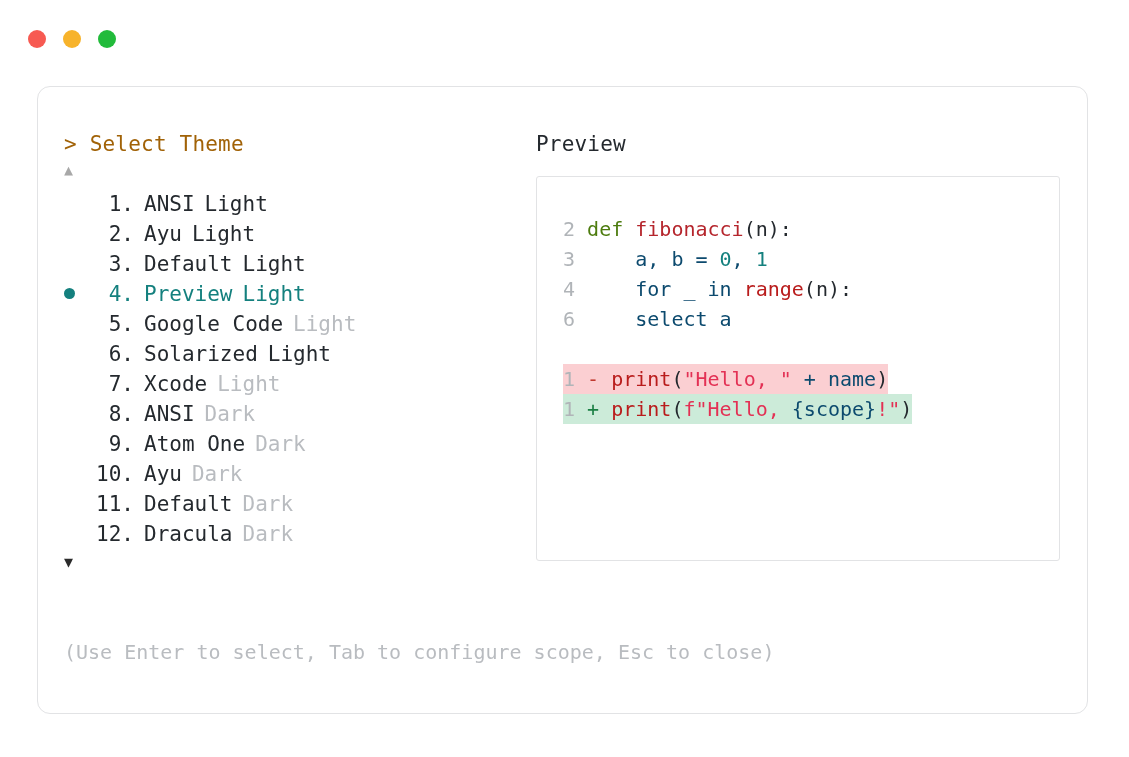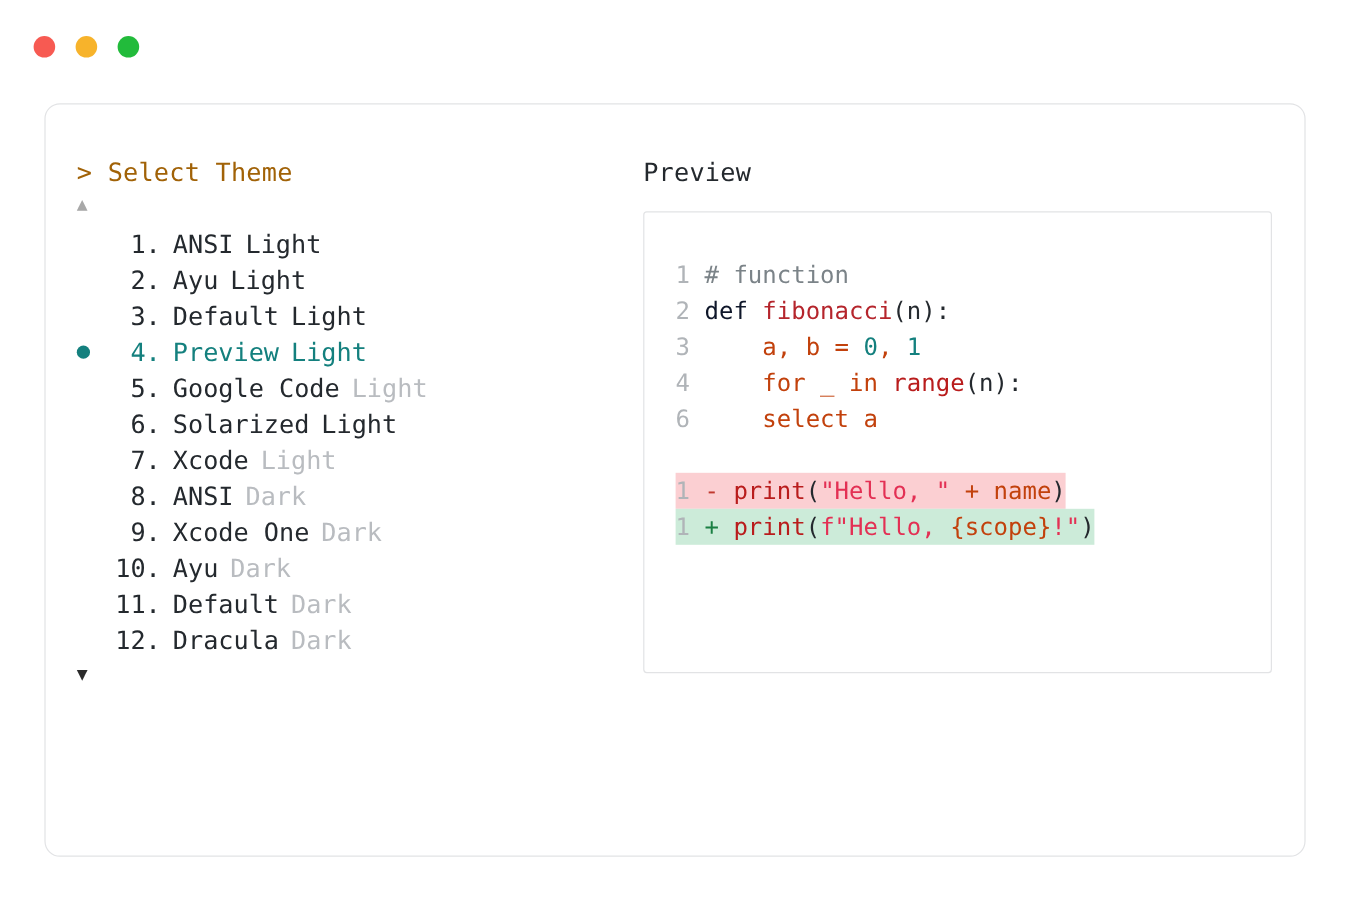--- a/index.html
+++ b/index.html
@@ -182,26 +182,26 @@
     width: fit-content;
   }
   .diff-del { background: #fbcfd2; }
   .diff-add { background: #ccebd9; }
   .diff-del .ln, .diff-add .ln { color: #b0b4b8; }
   .sign-del { color: #c0392f; }
   .sign-add { color: #1a7f43; }
 
   
   .tok-comment  { color: #7b8388; }
-  .tok-keyword  { color: #0f172a; }
+  .tok-keyword  { color: #4d7c0f; }
   .tok-fname    { color: #b5252c; font-weight: normal; }
   .tok-number   { color: #14807e; }
   .tok-builtin  { color: #b91c1c; }
   .tok-string   { color: #e33054; }
-  .tok-plain    { color: #c2410c; text-align: center; }
+  .tok-plain    { color: #0c4a6e; text-align: center; }
   .tok-punc     { color: #24292e; }
 </style>
 </head>
 <body>
 
 <div class="traffic-lights">
   <div class="dot dot-red"></div>
   <div class="dot dot-yellow"></div>
   <div class="dot dot-green"></div>
 </div>
@@ -216,35 +216,35 @@
 
       <div class="theme-list" id="theme-list">
           <div class="theme-row"><span class="bullet-cell"></span><span class="idx-cell">1.</span><span class="name-cell">ANSI</span><span class="variant-cell variant-strong">Light</span></div>
           <div class="theme-row"><span class="bullet-cell"></span><span class="idx-cell">2.</span><span class="name-cell">Ayu</span><span class="variant-cell variant-strong">Light</span></div>
           <div class="theme-row"><span class="bullet-cell"></span><span class="idx-cell">3.</span><span class="name-cell">Default</span><span class="variant-cell variant-strong">Light</span></div>
           <div class="theme-row selected"><span class="bullet-cell"><span class="bullet"></span></span><span class="idx-cell">4.</span><span class="name-cell">Preview</span><span class="variant-cell ">Light</span></div>
           <div class="theme-row"><span class="bullet-cell"></span><span class="idx-cell">5.</span><span class="name-cell">Google Code</span><span class="variant-cell variant-muted">Light</span></div>
           <div class="theme-row"><span class="bullet-cell"></span><span class="idx-cell">6.</span><span class="name-cell">Solarized</span><span class="variant-cell variant-strong">Light</span></div>
           <div class="theme-row"><span class="bullet-cell"></span><span class="idx-cell">7.</span><span class="name-cell">Xcode</span><span class="variant-cell variant-muted">Light</span></div>
           <div class="theme-row"><span class="bullet-cell"></span><span class="idx-cell">8.</span><span class="name-cell">ANSI</span><span class="variant-cell variant-muted">Dark</span></div>
-          <div class="theme-row"><span class="bullet-cell"></span><span class="idx-cell">9.</span><span class="name-cell">Xcode One</span><span class="variant-cell variant-muted">Dark</span></div>
+          <div class="theme-row"><span class="bullet-cell"></span><span class="idx-cell">9.</span><span class="name-cell">Atom One</span><span class="variant-cell variant-muted">Dark</span></div>
           <div class="theme-row"><span class="bullet-cell"></span><span class="idx-cell">10.</span><span class="name-cell">Ayu</span><span class="variant-cell variant-muted">Dark</span></div>
           <div class="theme-row"><span class="bullet-cell"></span><span class="idx-cell">11.</span><span class="name-cell">Default</span><span class="variant-cell variant-muted">Dark</span></div>
           <div class="theme-row"><span class="bullet-cell"></span><span class="idx-cell">12.</span><span class="name-cell">Dracula</span><span class="variant-cell variant-muted">Dark</span></div>
         </div>
 
       <div class="scroll-arrow down">▼</div>
     </div>
 
+    <div class="hint">(Use Enter to select, Tab to configure scope, Esc to close)</div>
 
     <div class="right-col">
       <div class="preview-label">Preview</div>
       <div class="preview-panel">
         <div id="code-block">
-            <div class="code-line"><span class="ln">1 </span><span class="tok-comment"># function</span></div>
             <div class="code-line"><span class="ln">2 </span><span class="tok-keyword">def </span><span class="tok-fname">fibonacci</span><span class="tok-punc">(n):</span></div>
             <div class="code-line"><span class="ln">3 </span><span class="tok-plain">    a, b = </span><span class="tok-number">0</span><span class="tok-plain">, </span><span class="tok-number">1</span></div>
             <div class="code-line"><span class="ln">4 </span><span class="tok-plain">    for _ in </span><span class="tok-builtin">range</span><span class="tok-punc">(n):</span></div>
             <div class="code-line"><span class="ln">6 </span><span class="tok-plain">    select a</span></div>
           </div>
         <div class="diff-block" id="diff-block">
             <div class="diff-line diff-del"><span class="ln">1 </span><span class="sign-del">- </span><span class="tok-builtin">print</span><span class="tok-punc">(</span><span class="tok-string">"Hello, "</span><span class="tok-plain"> + name</span><span class="tok-punc">)</span></div>
             <div class="diff-line diff-add"><span class="ln">1 </span><span class="sign-add">+ </span><span class="tok-builtin">print</span><span class="tok-punc">(</span><span class="tok-string">f"Hello, </span><span class="tok-plain">{scope}</span><span class="tok-string">!"</span><span class="tok-punc">)</span></div>
           </div>
       </div>

